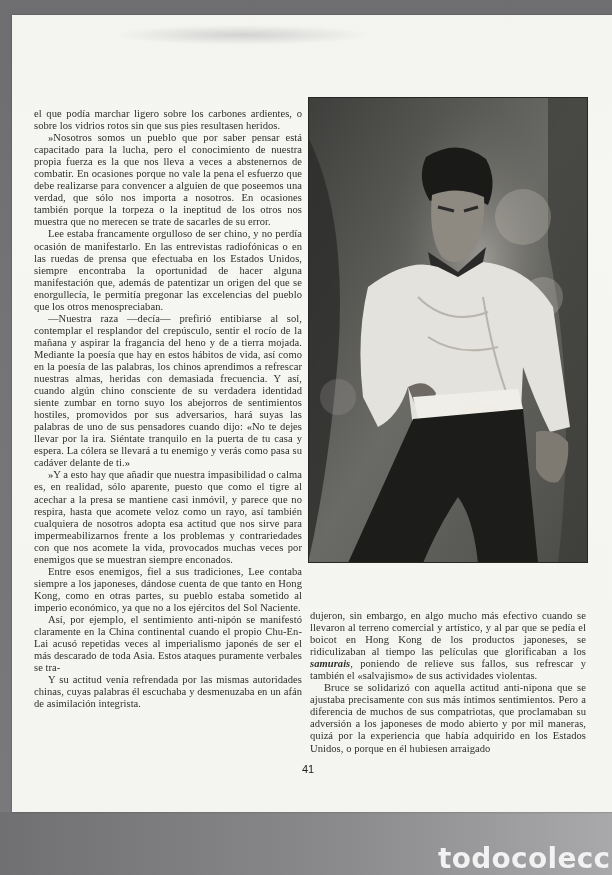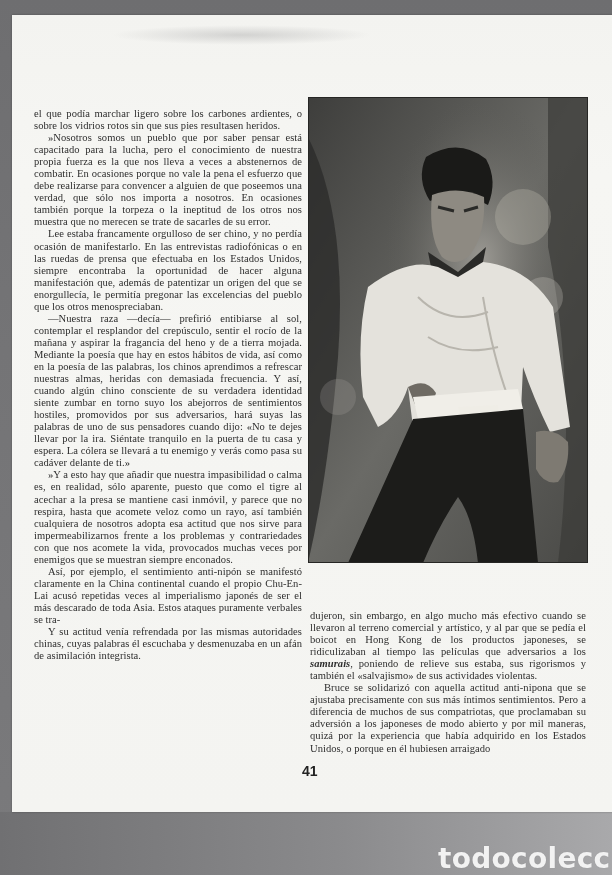--- a/index.html
+++ b/index.html
@@ -33,21 +33,21 @@
   .col p.ind { text-indent:14px; }
   .col em { font-style:italic;font-weight:bold; }
   .photo {
     position:absolute; left:296px; top:82px; width:280px; height:466px;
     background:#5a5a58; overflow:hidden;
   }
   .photo svg { display:block; }
   .page-number {
     position:absolute; left:290px; top:748px;
     font-family:"Liberation Sans", "DejaVu Sans", sans-serif;
-    font-weight:bold; font-size:14px; color:#222;
+    font-weight:normal; font-size:11px; color:#222;
   }
   .watermark {
     position:absolute; left:438px; top:842px;
     font-family:"DejaVu Sans", "Liberation Sans", sans-serif;
     font-weight:bold; font-size:28px; color:#f2f2f2; letter-spacing:0.3px;
     text-shadow: 0 0 1px rgba(0,0,0,.15);
   }
 </style>
 </head>
 <body>
@@ -56,20 +56,21 @@
 
 <div class="page">
   <div class="page-fold"></div>
 
   <div class="col col-left">
     <p>el que podía marchar ligero sobre los carbones ardientes, o sobre los vidrios rotos sin que sus pies resultasen heridos.</p>
     <p class="ind">»Nosotros somos un pueblo que por saber pensar está capacitado para la lucha, pero el conocimiento de nuestra propia fuerza es la que nos lleva a veces a abstenernos de combatir. En ocasiones porque no vale la pena el esfuerzo que debe realizarse para convencer a alguien de que poseemos una verdad, que sólo nos importa a nosotros. En ocasiones también porque la torpeza o la ineptitud de los otros nos muestra que no merecen se trate de sacarles de su error.</p>
     <p class="ind">Lee estaba francamente orgulloso de ser chino, y no perdía ocasión de manifestarlo. En las entrevistas radiofónicas o en las ruedas de prensa que efectuaba en los Estados Unidos, siempre encontraba la oportunidad de hacer alguna manifestación que, además de patentizar un origen del que se enorgullecía, le permitía pregonar las excelencias del pueblo que los otros menospreciaban.</p>
     <p class="ind">—Nuestra raza —decía— prefirió entibiarse al sol, contemplar el resplandor del crepúsculo, sentir el rocío de la mañana y aspirar la fragancia del heno y de a tierra mojada. Mediante la poesía que hay en estos hábitos de vida, así como en la poesía de las palabras, los chinos aprendimos a refrescar nuestras almas, heridas con demasiada frecuencia. Y así, cuando algún chino consciente de su verdadera identidad siente zumbar en torno suyo los abejorros de sentimientos hostiles, promovidos por sus adversarios, hará suyas las palabras de uno de sus pensadores cuando dijo: «No te dejes llevar por la ira. Siéntate tranquilo en la puerta de tu casa y espera. La cólera se llevará a tu enemigo y verás como pasa su cadáver delante de ti.»</p>
     <p class="ind">»Y a esto hay que añadir que nuestra impasibilidad o calma es, en realidad, sólo aparente, puesto que como el tigre al acechar a la presa se mantiene casi inmóvil, y parece que no respira, hasta que acomete veloz como un rayo, así también cualquiera de nosotros adopta esa actitud que nos sirve para impermeabilizarnos frente a los problemas y contrariedades con que nos acomete la vida, provocados muchas veces por enemigos que se muestran siempre enconados.</p>
+    <p class="ind">Entre esos enemigos, fiel a sus tradiciones, Lee contaba siempre a los japoneses, dándose cuenta de que tanto en Hong Kong, como en otras partes, su pueblo estaba sometido al imperio económico, ya que no a los ejércitos del Sol Naciente.</p>
     <p class="ind">Así, por ejemplo, el sentimiento anti-nipón se manifestó claramente en la China continental cuando el propio Chu-En-Lai acusó repetidas veces al imperialismo japonés de ser el más descarado de toda Asia. Estos ataques puramente verbales se tra-</p>
     <p class="ind">Y su actitud venía refrendada por las mismas autoridades chinas, cuyas palabras él escuchaba y desmenuzaba en un afán de asimilación integrista.</p>
   </div>
 
   <div class="photo">
     <svg width="280" height="466" viewBox="0 0 280 466">
       <defs>
         <linearGradient id="bg" x1="0" y1="0" x2="1" y2="1">
           <stop offset="0" stop-color="#3e3e3c"></stop>
           <stop offset="0.5" stop-color="#6a6a66"></stop>
@@ -108,20 +109,20 @@
       <path d="M105 300 L210 292 L215 312 L110 322 Z" fill="#f0eee8"></path>
       <path d="M150 310 Q160 360 170 400 L200 395 Q195 350 190 308 Z" fill="#efede6"></path>
 
       <path d="M105 322 L215 312 L230 466 L170 466 Q165 420 150 400 Q130 430 115 466 L40 466 Q70 400 105 322 Z" fill="#1c1c1a"></path>
 
       <rect x="0" y="0" width="280" height="466" fill="none" stroke="#262624" stroke-width="2"></rect>
     </svg>
   </div>
 
   <div class="col col-right">
-    <p><span>dujeron, sin embargo, en algo mucho más efectivo cuando se llevaron al terreno comercial y artístico, y al par que se pedía el boicot en Hong Kong de los productos japoneses, se ridiculizaban al tiempo las películas que adversarios a los </span><em>samurais</em><span>, poniendo de relieve sus estaba, sus rigorismos y también el «salvajismo» de sus actividades violentas.</span></p>
+    <p><span>dujeron, sin embargo, en algo mucho más efectivo cuando se llevaron al terreno comercial y artístico, y al par que se pedía el boicot en Hong Kong de los productos japoneses, se ridiculizaban al tiempo las películas que glorificaban a los </span><em>samurais</em><span>, poniendo de relieve sus fallos, sus refrescar y también el «salvajismo» de sus actividades violentas.</span></p>
     <p class="ind">Bruce se solidarizó con aquella actitud anti-nipona que se ajustaba precisamente con sus más íntimos sentimientos. Pero a diferencia de muchos de sus compatriotas, que proclamaban su adversión a los japoneses de modo abierto y por mil maneras, quizá por la experiencia que había adquirido en los Estados Unidos, o porque en él hubiesen arraigado</p>
   </div>
 
   <div class="page-number">41</div>
 </div>
 
 <div class="watermark">todocoleccion</div>
 
 </body></html>

